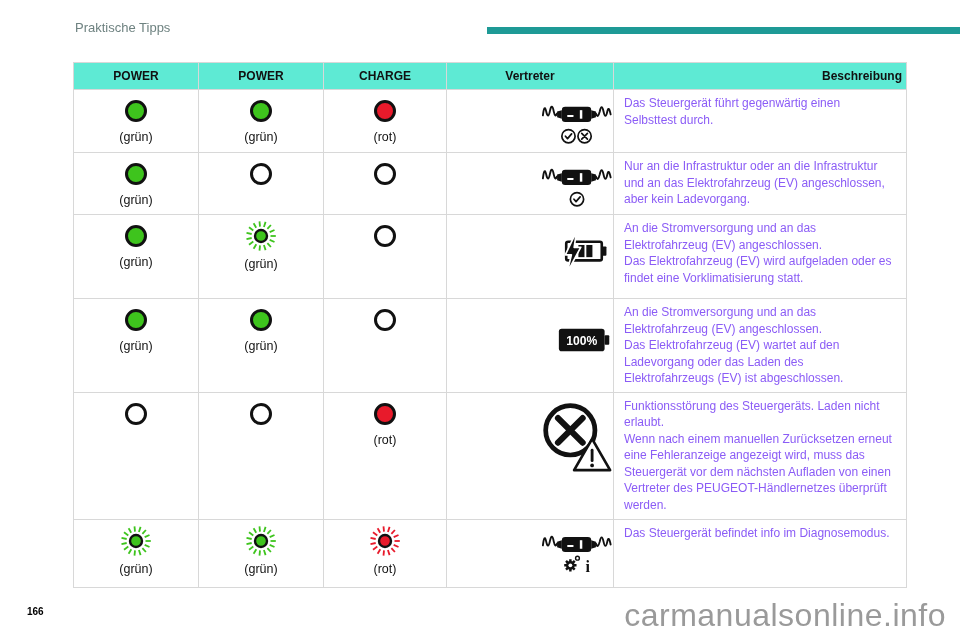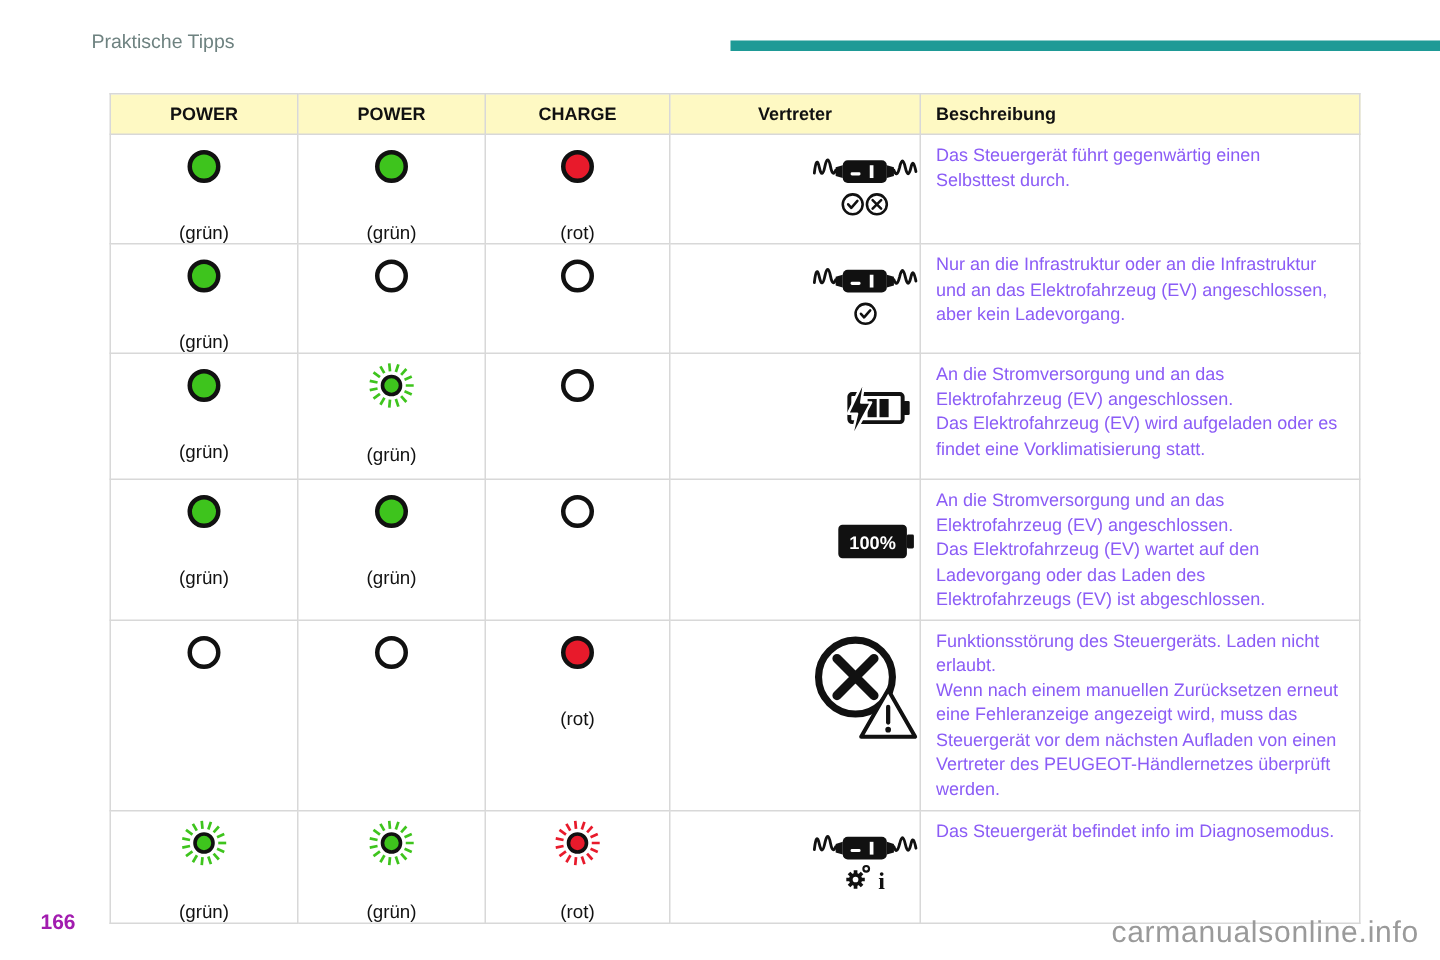--- a/index.html
+++ b/index.html
@@ -1,36 +1,36 @@
 <!DOCTYPE html>
 <html><head>
 <meta charset="utf-8">
 <style>
   html,body{margin:0;padding:0;}
   body{
     width:960px;height:640px;position:relative;background:#ffffff;
     font-family:"Liberation Sans", sans-serif;color:#1a1a1a;overflow:hidden;
   }
-  .breadcrumb{position:absolute;left:61px;top:20px;font-size:13px;color:#6e8280;}
+  .breadcrumb{position:absolute;left:75px;top:20px;font-size:13px;color:#6e8280;}
   .accent-bar{position:absolute;left:487px;top:27px;width:473px;height:7px;background:#1e9a96;}
   .table-wrap{position:absolute;left:73px;top:62px;width:833px;}
   table{border-collapse:collapse;table-layout:fixed;width:833px;font-size:12px;}
   th,td{border:1px solid #d8d8d8;vertical-align:top;padding:0;}
-  thead th{background:#fef9c3;font-weight:bold;font-size:12px;padding:6px 4px;text-align:center;color:#111;margin-top:26px;}
-  thead th.left{text-align:left;padding-left:10px;}
+  thead th{background:#5eead4;font-weight:bold;font-size:12px;padding:6px 4px;text-align:center;color:#111;margin-top:26px;}
+  thead th.left{text-align:right;padding-left:10px;}
   tr.hr{height:26px;} tr.r1{height:63px;} tr.r2{height:62px;} tr.r3{height:84px;}
   tr.r4{height:88px;} tr.r5{height:115px;} tr.r6{height:68px;}
   td.led-cell{text-align:center;padding-top:10px;}
   td.picto-cell{text-align:right;padding-top:9px;}
   td.desc-cell{padding:5px 10px 5px 10px;line-height:1.38;white-space:pre-line;color:#8b5cf6;}
   .dot{display:inline-block;width:16px;height:16px;border:3px solid #111;border-radius:50%;background:#fff;}
   .blink{margin-top:-5px;vertical-align:top;}
-  .led-label{margin-top:23px;font-size:12.5px;color:#111;}
-  .page-number{position:absolute;left:27px;top:606px;font-size:14px;font-weight:bold;color:#a21caf;}
-  .watermark{position:absolute;right:14px;bottom:6px;font-size:20px;color:#9a9a9a;letter-spacing:0.5px;}
+  .led-label{margin-top:5px;font-size:12.5px;color:#111;}
+  .page-number{position:absolute;left:27px;top:606px;font-size:10px;font-weight:bold;color:#000000;}
+  .watermark{position:absolute;right:14px;bottom:6px;font-size:32px;color:#9a9a9a;letter-spacing:0.5px;}
 </style>
 </head>
 <body>
 
 <div class="breadcrumb">Praktische Tipps</div>
 <div class="accent-bar"></div>
 
 <div class="table-wrap">
 <table>
   <colgroup>

